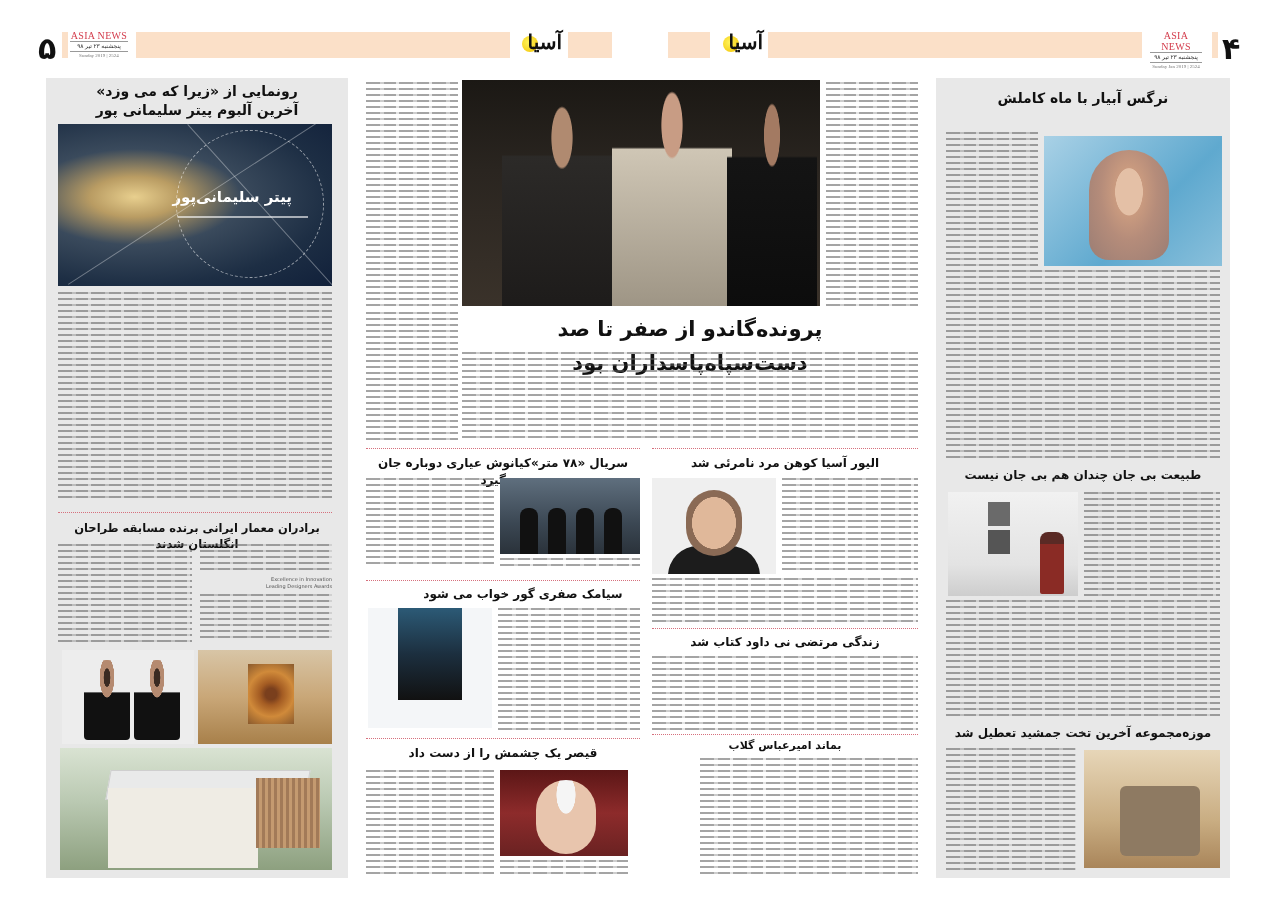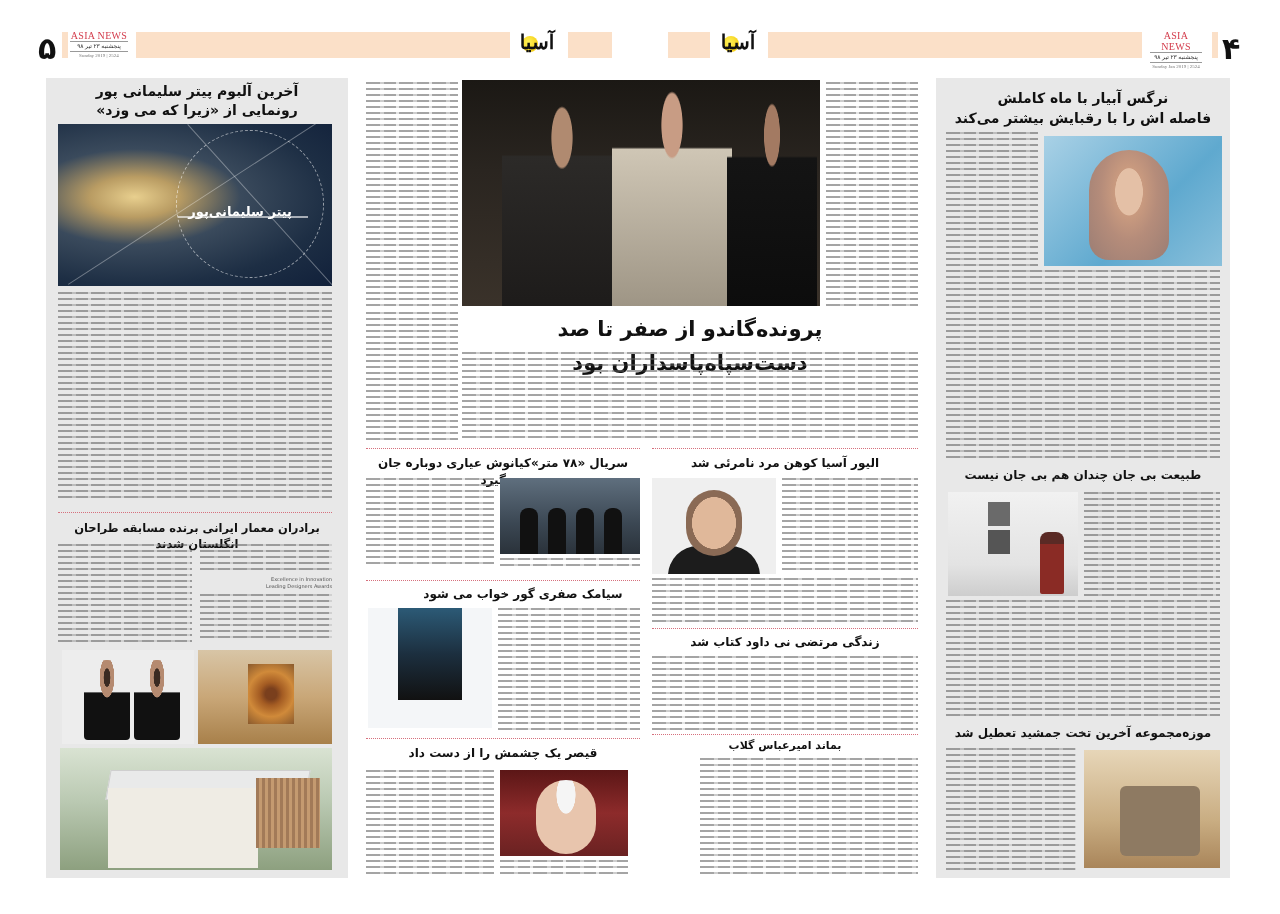--- a/index.html
+++ b/index.html
@@ -10,41 +10,41 @@
   
   .page-num { font-family: "DejaVu Sans", sans-serif; font-weight: 900; font-size: 30px; color: #111; line-height: 1; }
   .hdr-band { background: #fbe0c8; height: 26px; }
   .hdr-side { background: #fbe0c8; width: 6px; height: 26px; }
   .masthead-box { font-family: "Liberation Serif", serif; text-align: center; }
   .masthead-box .en { color: #d33b4b; font-size: 10px; letter-spacing: .3px; line-height: 11px; }
   .masthead-box .fa { font-size: 6px; color: #333; border-top: 1px solid #999; border-bottom: 1px solid #999; line-height: 9px; direction: rtl; }
   .masthead-box .en2 { font-size: 5px; color: #777; line-height: 8px; }
   .logo { width: 50px; height: 26px; position: absolute; }
   .logo .sun { position: absolute; left: 10px; top: 4px; width: 16px; height: 16px; border-radius: 50%; background: radial-gradient(circle at 40% 40%, #fff35a, #f2c200); }
-  .logo .txt { position: absolute; left: 0; top: -2px; width: 50px; text-align: center; font-family: "DejaVu Serif", serif; font-size: 20px; font-weight: bold; color: #111; direction: rtl; }
+  .logo .txt { position: absolute; left: 0; top: -2px; width: 50px; font-family: "DejaVu Serif", serif; font-size: 20px; font-weight: bold; color: #111; direction: rtl; }
 
   
   .panel { background: #e8e8e8; }
   .headline { direction: rtl; text-align: center; font-weight: bold; color: #111; }
   .col-lines { position: absolute; overflow: hidden; }
   .col-lines::before {
     content: ""; position: absolute; inset: 0;
     background: repeating-linear-gradient(to bottom, rgba(90,90,90,.55) 0 2px, transparent 2px 6px);
     -webkit-mask: repeating-linear-gradient(to right, #000 0 14px, rgba(0,0,0,.55) 14px 18px, #000 18px 30px, rgba(0,0,0,.3) 30px 33px);
             mask: repeating-linear-gradient(to right, #000 0 14px, rgba(0,0,0,.55) 14px 18px, #000 18px 30px, rgba(0,0,0,.3) 30px 33px);
   }
   .dotted { border-top: 1px dotted #d6707d; height: 0; }
 
   
   .img { overflow: hidden; }
   .photo-soleimani { background: radial-gradient(ellipse at 28% 45%, #e8cf8e 0%, #b99c63 16%, #3a4a5c 38%, #1d2e44 70%, #11203a 100%); }
   .photo-soleimani .circle { position: absolute; left: 118px; top: 6px; width: 148px; height: 148px; border: 1px dashed rgba(255,255,255,.55); border-radius: 50%; }
   .photo-soleimani .line1 { position: absolute; left: 0; top: 0; width: 340px; height: 1px; background: rgba(255,255,255,.35); transform-origin: 0 0; transform: translate(10px,160px) rotate(-33deg); }
   .photo-soleimani .line2 { position: absolute; left: 0; top: 0; width: 300px; height: 1px; background: rgba(255,255,255,.35); transform-origin: 0 0; transform: translate(130px,0) rotate(48deg); }
-  .photo-soleimani .name { position: absolute; right: 40px; top: 64px; color: #fff; font-weight: bold; font-size: 13px; direction: rtl; margin-top: 16px; }
+  .photo-soleimani .name { position: absolute; right: 40px; top: 64px; color: #fff; font-weight: bold; font-size: 15px; direction: rtl; }
   .photo-soleimani .bar { position: absolute; left: 120px; top: 92px; width: 130px; height: 2px; background: rgba(255,255,255,.6); }
   .photo-main { background: linear-gradient(180deg, #1b1814 0%, #2a2520 40%, #3a322a 100%); }
   .photo-main .p1 { position:absolute; left: 40px; top: 20px; width: 120px; height: 210px; background: radial-gradient(ellipse at 50% 18%, #b08a70 0 12%, transparent 13%), linear-gradient(180deg, transparent 26%, #2c2a28 27%, #1d1b1a 100%); }
   .photo-main .p2 { position:absolute; left: 150px; top: 10px; width: 120px; height: 220px; background: radial-gradient(ellipse at 50% 16%, #c89c84 0 12%, transparent 13%), linear-gradient(180deg, transparent 26%, #cfc6b5 27%, #9d9484 100%); }
   .photo-main .p3 { position:absolute; left: 265px; top: 22px; width: 90px; height: 208px; background: radial-gradient(ellipse at 50% 16%, #a37a62 0 12%, transparent 13%), linear-gradient(180deg, transparent 26%, #141414 27%, #0c0c0c 100%); }
   .photo-narges { background: linear-gradient(135deg, #a9d1e6 0%, #5fa9cf 60%, #8ac0db 100%); }
   .photo-narges .face { position:absolute; left: 45px; top: 14px; width: 80px; height: 110px; border-radius: 40px 40px 20px 20px; background: radial-gradient(ellipse at 50% 38%, #e4c0a6 0 24%, #c99a7f 25%, #b58c7a 50%, #9a7d74 100%); }
   .photo-gallery { background: linear-gradient(180deg, #f1f1f1 0%, #e3e3e3 70%, #cdcdcd 100%); }
   .photo-gallery .frame1 { position:absolute; left: 40px; top: 10px; width: 22px; height: 24px; background: #6a6a6a; }
   .photo-gallery .frame2 { position:absolute; left: 40px; top: 38px; width: 22px; height: 24px; background: #555; }
@@ -96,22 +96,22 @@
   <div class="en">ASIA NEWS</div>
   <div class="fa">پنجشنبه ۲۳ تیر ۹۸</div>
   <div class="en2">Sunday Jan 2019 | 2524</div>
 </div>
 <div class="abs hdr-side" style="left:1212px;top:32px;"></div>
 <div class="abs page-num" style="left:1222px;top:34px;">۴</div>
 
 <div class="abs panel" style="left:46px;top:78px;width:302px;height:800px;"></div>
 
 <div class="abs headline" style="left:56px;top:82px;width:282px;font-size:14px;line-height:19px;">
+  <div>رونمایی از «زیرا که می وزد»</div>
   <div>آخرین آلبوم پیتر سلیمانی پور</div>
-  <div>رونمایی از «زیرا که می وزد»</div>
 </div>
 <div class="abs img photo-soleimani" style="left:58px;top:124px;width:274px;height:162px;">
   <div class="circle"></div>
   <div class="line1"></div>
   <div class="line2"></div>
   <div class="name">پیتر سلیمانی‌پور</div>
   <div class="bar"></div>
 </div>
 <div class="col-lines" style="left:58px;top:292px;width:274px;height:206px;"></div>
 
@@ -192,21 +192,20 @@
 </div>
 <div class="col-lines" style="left:500px;top:860px;width:128px;height:14px;"></div>
 
 <div class="abs headline" style="left:652px;top:738px;width:266px;font-size:11px;line-height:16px;">بماند امیرعباس گلاب</div>
 <div class="col-lines" style="left:700px;top:758px;width:218px;height:116px;"></div>
 
 <div class="abs panel" style="left:936px;top:78px;width:294px;height:800px;"></div>
 
 <div class="abs headline" style="left:946px;top:88px;width:274px;font-size:14px;line-height:20px;">
   <div>نرگس آبیار با ماه کاملش</div>
-  <div>فاصله اش را با رقبایش بیشتر می‌کند</div>
 </div>
 <div class="col-lines" style="left:946px;top:132px;width:92px;height:134px;"></div>
 <div class="abs img photo-narges" style="left:1044px;top:136px;width:178px;height:130px;">
   <div class="face"></div>
 </div>
 <div class="col-lines" style="left:946px;top:270px;width:274px;height:188px;"></div>
 
 <div class="abs headline" style="left:946px;top:466px;width:274px;font-size:12px;line-height:18px;">طبیعت بی جان چندان هم بی جان نیست</div>
 <div class="abs img photo-gallery" style="left:948px;top:492px;width:130px;height:104px;">
   <div class="frame1"></div>

